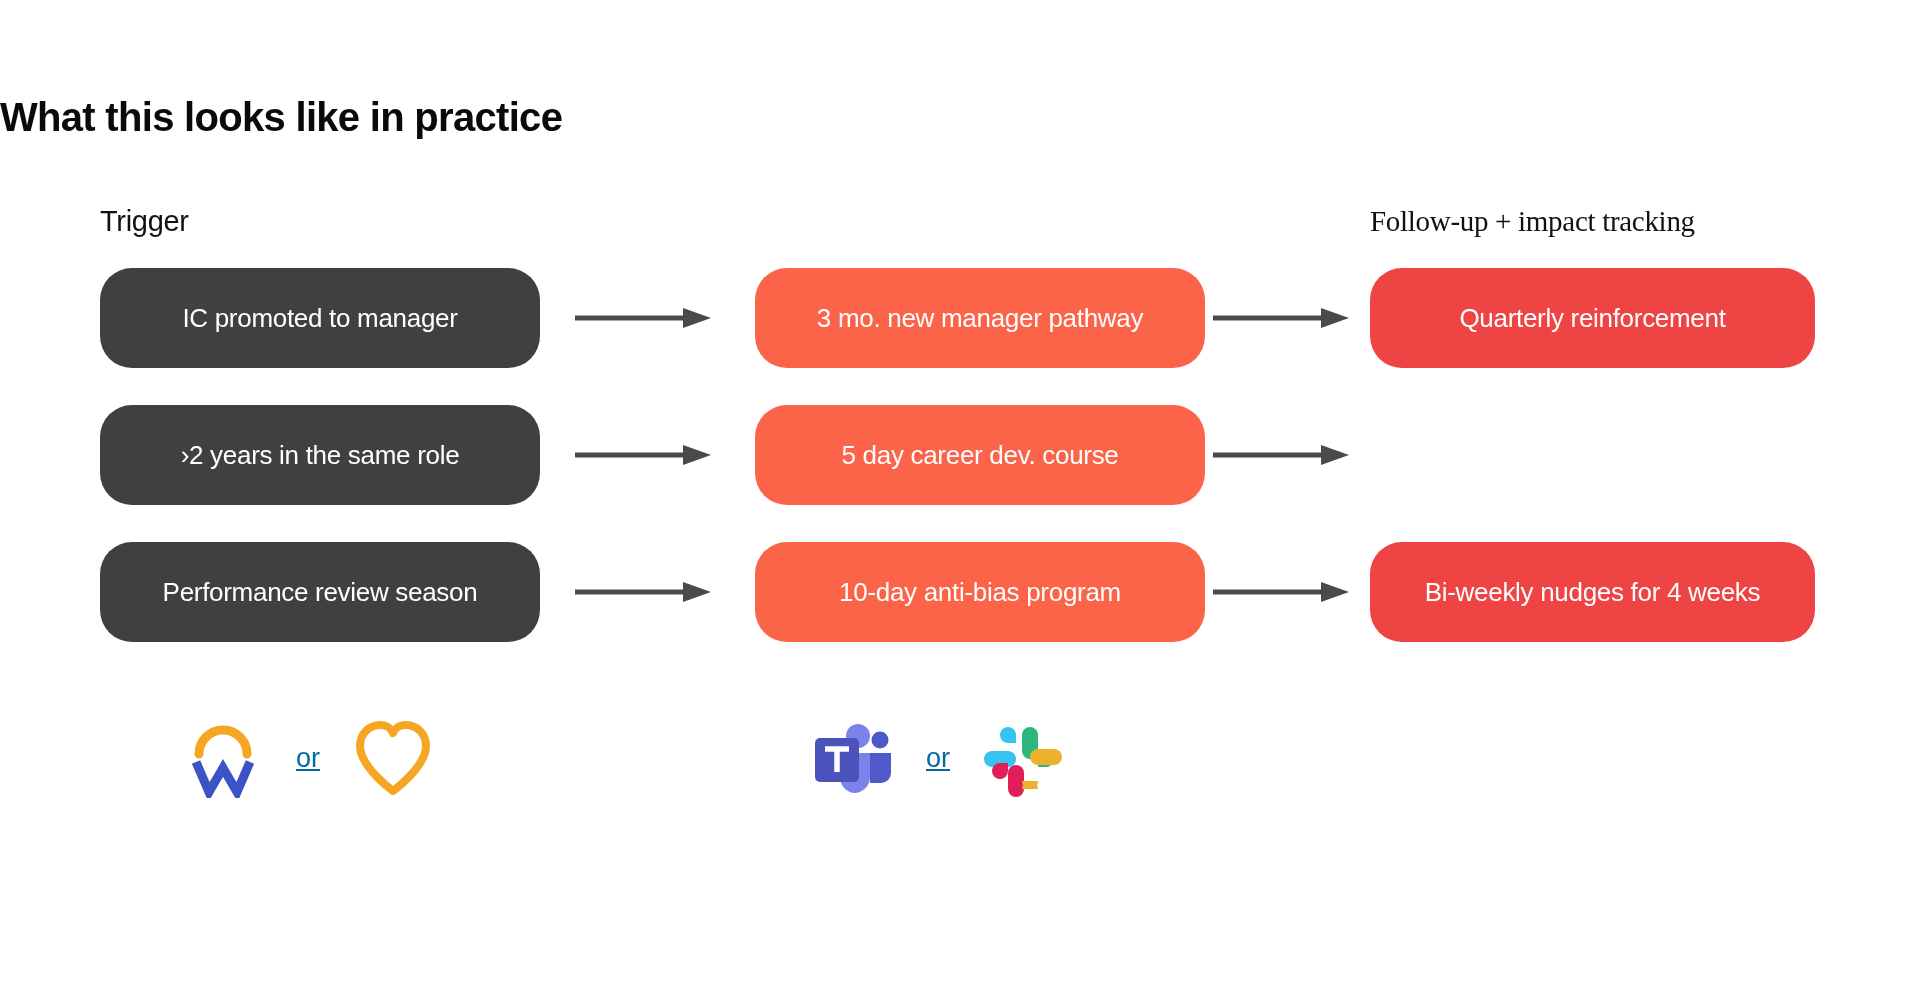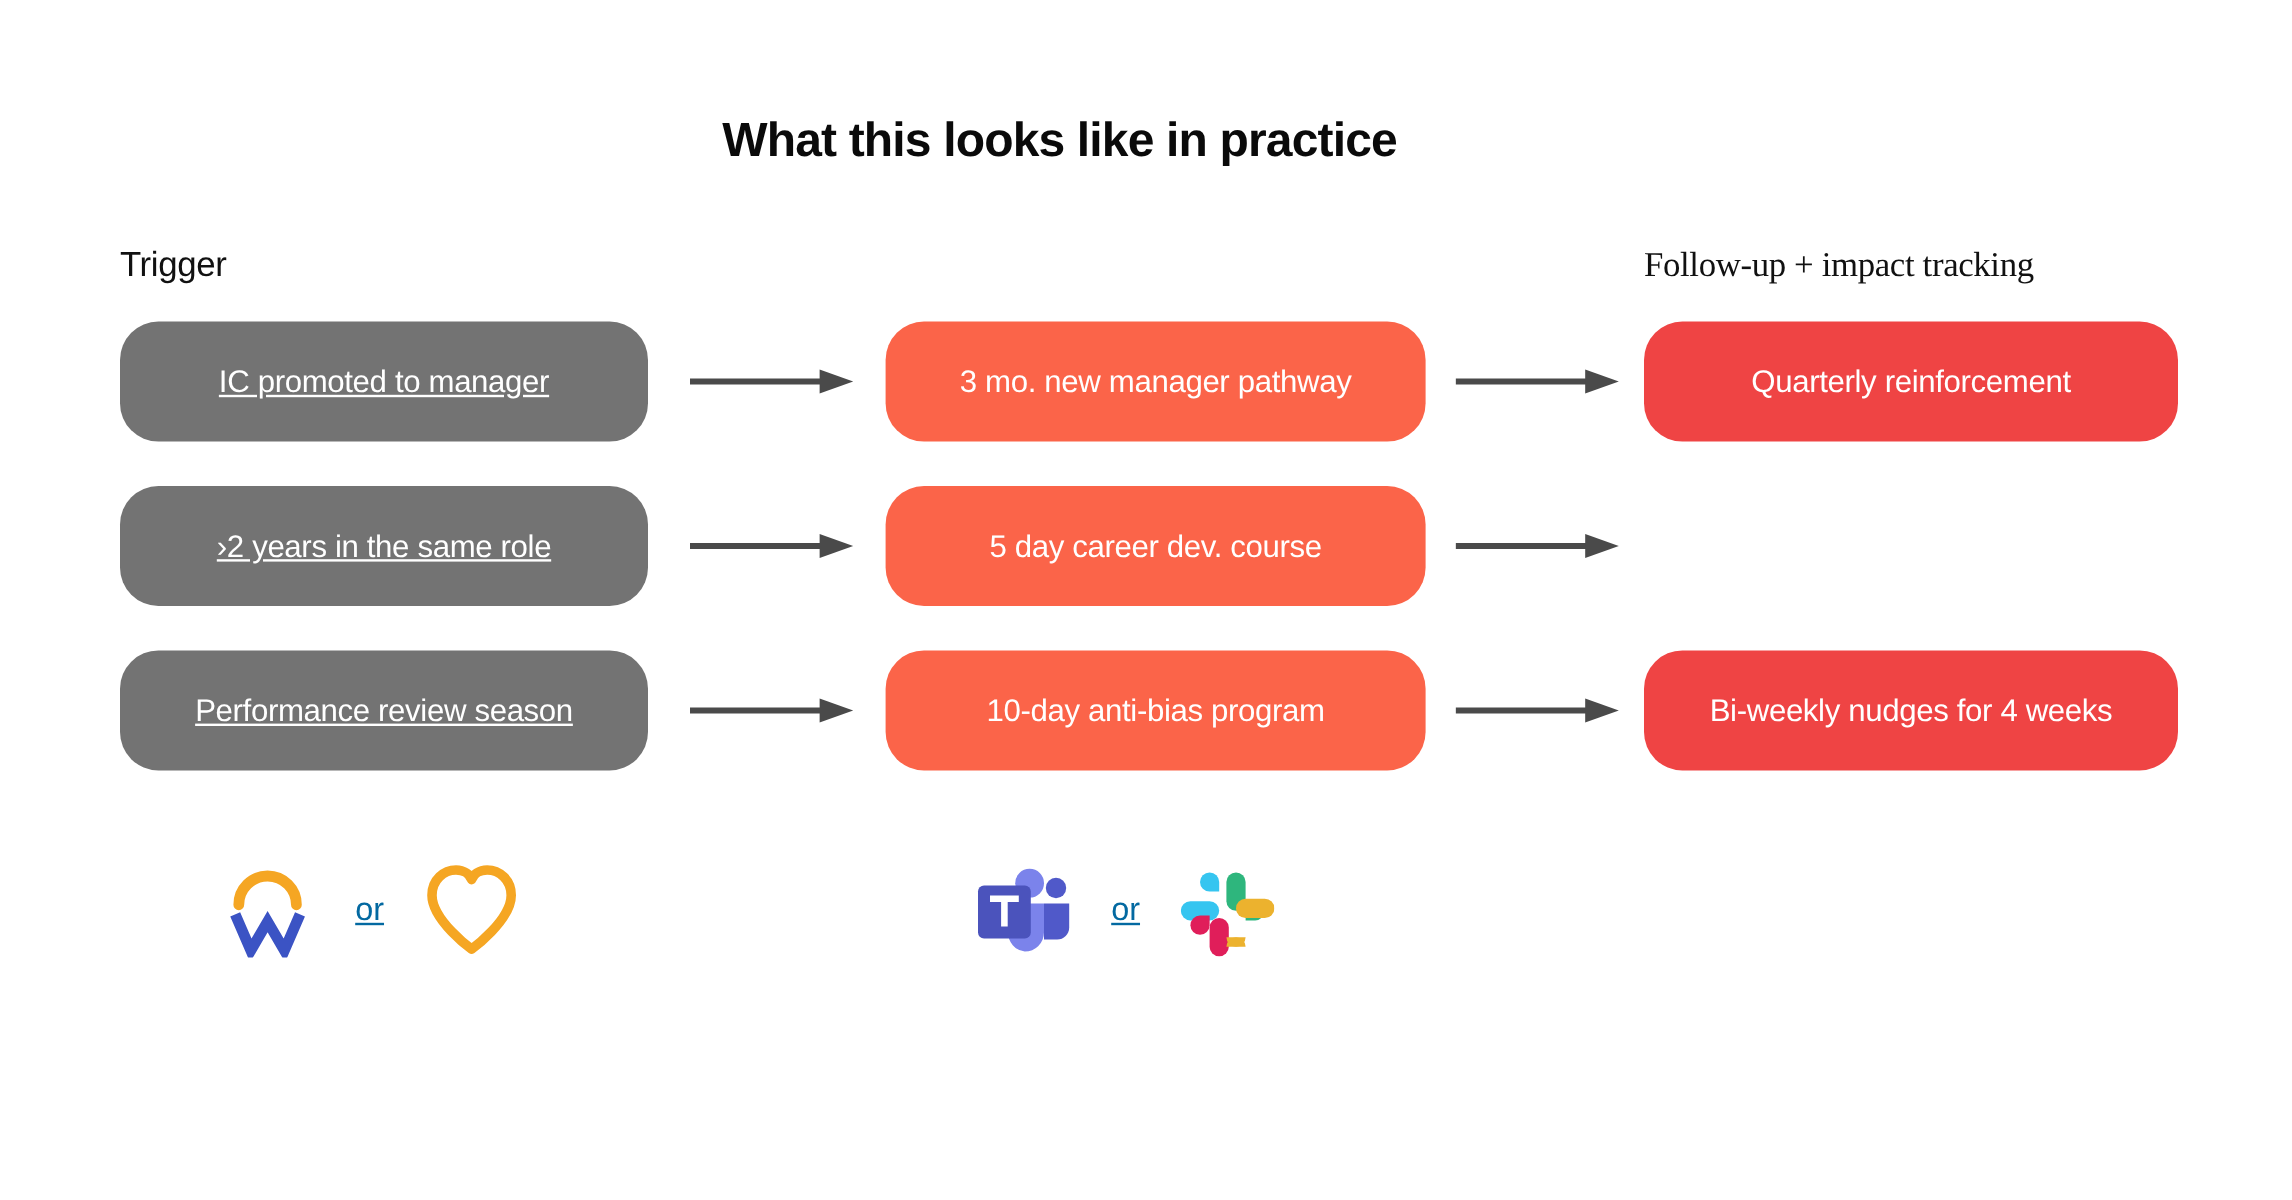--- a/index.html
+++ b/index.html
@@ -18,21 +18,21 @@
     height: 1000px;
     background: #ffffff;
   }
 
   
   .title {
     position: absolute;
     top: 95px;
     left: 0;
     width: 1766px;
-    text-align: center;
+    text-align: left;
     font-size: 40px;
     font-weight: 600;
     letter-spacing: -0.7px;
     color: #0a0a0a;
   }
 
   
   .col-header {
     position: absolute;
     top: 205px;
@@ -54,26 +54,26 @@
     display: flex;
     align-items: center;
     justify-content: center;
     color: #ffffff;
     font-size: 26px;
     font-weight: 400;
     letter-spacing: -0.3px;
     text-align: center;
     padding: 0 14px;
   }
-  .pill.trigger  { background: #737373; text-decoration: underline; }
+  .pill.trigger  { background: #404040; }
   .pill.core     { background: #FB6449; }
   .pill.followup { background: #ef4444; }
 
   .col1 { left: 100px;  width: 440px; }
-  .col2 { left: 738px;  width: 450px; }
+  .col2 { left: 755px;  width: 450px; }
   .col3 { left: 1370px; width: 445px; }
 
   .row1 { top: 268px; }
   .row2 { top: 405px; }
   .row3 { top: 542px; }
 
   
   .arrow {
     position: absolute;
     width: 140px;

